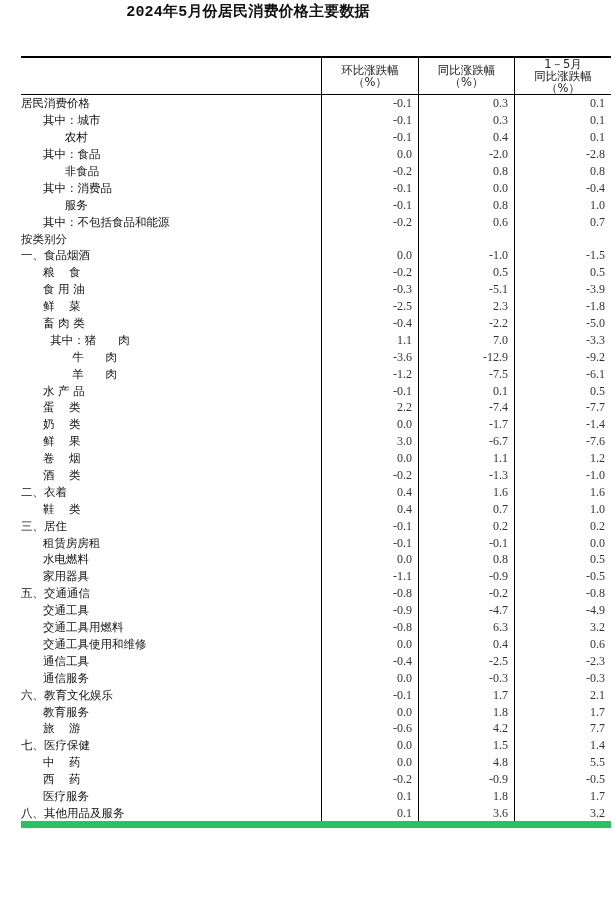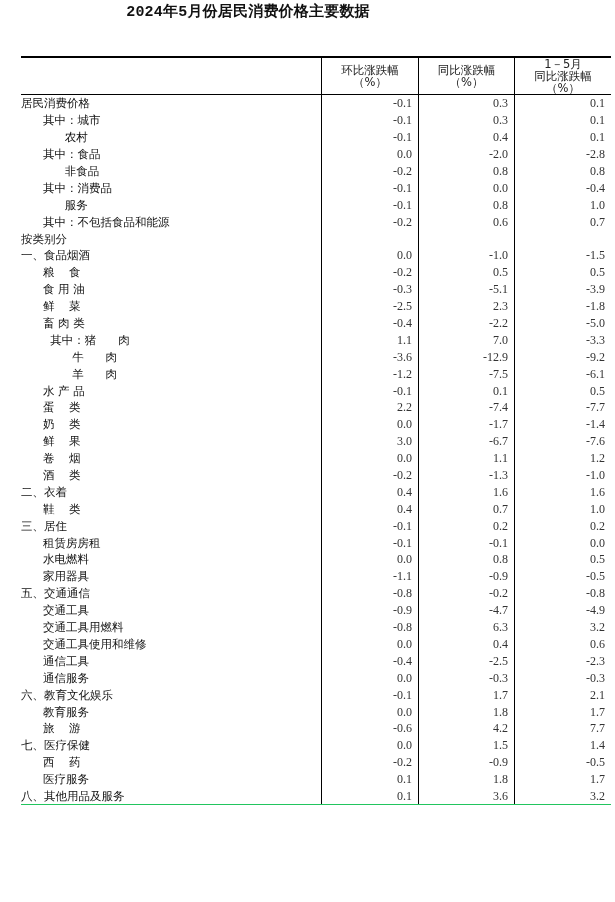--- a/index.html
+++ b/index.html
@@ -6,21 +6,21 @@
   body { width:615px; height:902px; position:relative; overflow:hidden; font-family:"DejaVu Sans", sans-serif; color:#111; }
   .title { position:absolute; top:2px; left:0; width:496px; text-align:center; font-family:Liberation Mono, monospace; font-weight:bold; font-size:15px; letter-spacing:0.2px; }
   table { position:absolute; left:21px; top:56px; width:590px; border-collapse:collapse; table-layout:fixed; }
   thead tr { border-top:2px solid #000; }
   thead th { height:34px; font-weight:normal; font-size:11.5px; line-height:12px; vertical-align:middle; text-align:center; color:#222; border-bottom:1px solid #000; padding:0; }
   th.c1, td.c1 { width:300px; }
   th.c2, td.c2, th.c3, td.c3, th.c4, td.c4 { border-left:1px solid #000; }
   th.c2, td.c2 { width:96px; } th.c3, td.c3 { width:95px; }
   tbody td { height:16.9px; padding:0; font-size:11.5px; line-height:16px; white-space:pre; }
   tbody td.num { text-align:right; padding-right:6px; font-family:"Liberation Serif", serif; font-size:12px; color:#333; }
-  tbody tr:last-child td { border-bottom:1px solid #22c55e; }
+  tbody tr:last-child td { border-bottom:7px solid #22c55e; }
   td.label { overflow:hidden;margin-left:20px; }
 </style>
 </head>
 <body>
 
 <div class="title">2024年5月份居民消费价格主要数据</div>
 
 <table>
   <thead>
     <tr>
@@ -269,20 +269,26 @@
         <td class="c3 num">4.2</td>
         <td class="c4 num">7.7</td>
       </tr>
       <tr>
         <td class="c1 label">七、医疗保健</td>
         <td class="c2 num">0.0</td>
         <td class="c3 num">1.5</td>
         <td class="c4 num">1.4</td>
       </tr>
       <tr>
+        <td class="c1 label">      中    药</td>
+        <td class="c2 num">0.0</td>
+        <td class="c3 num">4.8</td>
+        <td class="c4 num">5.5</td>
+      </tr>
+      <tr>
         <td class="c1 label">      西    药</td>
         <td class="c2 num">-0.2</td>
         <td class="c3 num">-0.9</td>
         <td class="c4 num">-0.5</td>
       </tr>
       <tr>
         <td class="c1 label">      医疗服务</td>
         <td class="c2 num">0.1</td>
         <td class="c3 num">1.8</td>
         <td class="c4 num">1.7</td>

